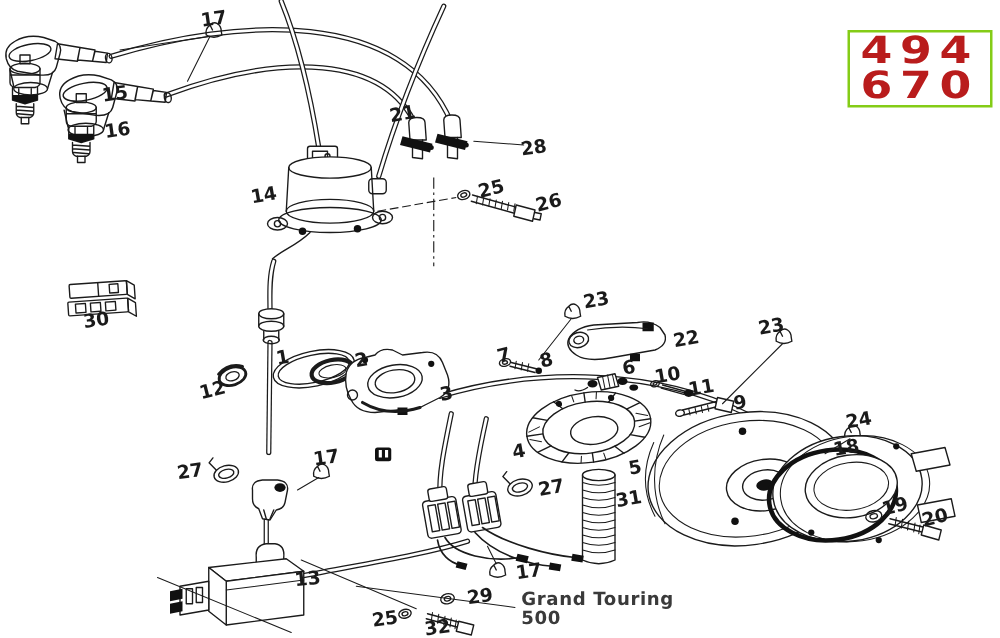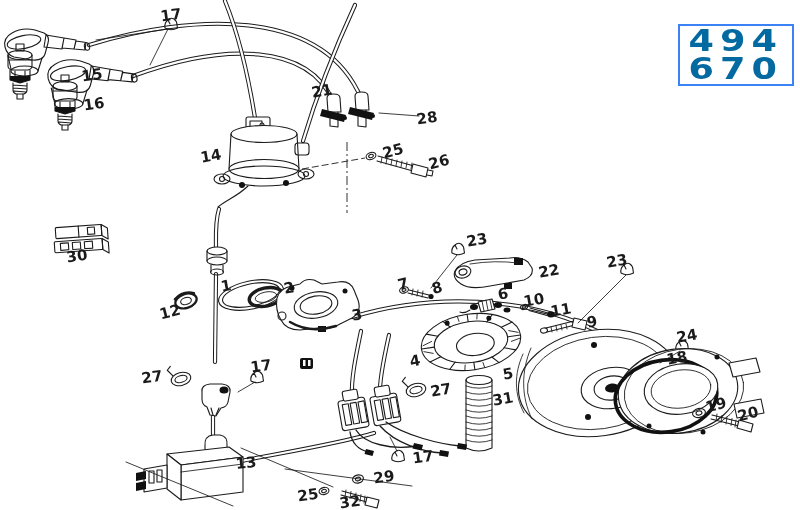--- a/index.html
+++ b/index.html
@@ -9,22 +9,22 @@
   .ln{fill:none;stroke:#1b1b1b;stroke-width:1.1;stroke-linecap:round;stroke-linejoin:round}
   .thin{fill:none;stroke:#1b1b1b;stroke-width:0.85;stroke-linecap:round}
   .thk{fill:none;stroke:#111;stroke-width:3.6}
   .tube{fill:none;stroke:#1b1b1b;stroke-width:4.2;stroke-linecap:round}
   .core{fill:none;stroke:#fff;stroke-width:2.2;stroke-linecap:round}
   .fb{fill:#111;stroke:none}
   .wh{fill:#fff;stroke:#1b1b1b;stroke-width:1.1;stroke-linejoin:round}
   .dash{fill:none;stroke:#1b1b1b;stroke-width:0.9;stroke-dasharray:7 3}
   .ddot{fill:none;stroke:#1b1b1b;stroke-width:0.9;stroke-dasharray:9 3 2 3}
   .callout{position:absolute;font-size:15px;font-weight:bold;color:#1a1a1a;white-space:nowrap}
-  .badge{position:absolute;left:678px;top:24px;width:112px;height:58px;border:2px solid #3b82f6;
-         display:flex;flex-direction:column;align-items:center;justify-content:center;color:#0369a1;background:#fff}
+  .badge{position:absolute;left:678px;top:24px;width:112px;height:58px;border:2px solid #84cc16;
+         display:flex;flex-direction:column;align-items:center;justify-content:center;color:#b91c1c;background:#fff}
   .badge div{font-size:30px;font-weight:bold;line-height:.93;letter-spacing:5px;transform:scaleX(1.22)}
   .model-note{position:absolute;left:417px;top:473px;font-size:14.5px;font-weight:bold;
               color:#3a3a3a;line-height:1.05;letter-spacing:.5px}
 </style>
 </head>
 <body>
 
 <div class="canvas">
 
 <svg width="800" height="510" viewBox="0 0 800 510">
@@ -365,20 +365,24 @@
   <path class="ddot" d="M347,142 L347,213"></path>
   <path class="dash" d="M302,169 L365,158"></path>
 </g>
 </svg>
 
 <div class="badge">
   <div>494</div>
   <div>670</div>
 </div>
 
+<div class="model-note">
+  <div>Grand Touring</div>
+  <div>500</div>
+</div>
 
 <div id="callout-layer">
       <span class="callout" style="left: 171px; top: 15px; transform: translate(-50%, -50%) rotate(-8deg);">17</span>
       <span class="callout" style="left: 92px; top: 75px; transform: translate(-50%, -50%) rotate(-8deg);">15</span>
       <span class="callout" style="left: 94px; top: 104px; transform: translate(-50%, -50%) rotate(-8deg);">16</span>
       <span class="callout" style="left: 322px; top: 91px; transform: translate(-50%, -50%) rotate(-10deg);">21</span>
       <span class="callout" style="left: 427px; top: 118px; transform: translate(-50%, -50%) rotate(-8deg);">28</span>
       <span class="callout" style="left: 393px; top: 151px; transform: translate(-50%, -50%) rotate(-14deg);">25</span>
       <span class="callout" style="left: 439px; top: 162px; transform: translate(-50%, -50%) rotate(-14deg);">26</span>
       <span class="callout" style="left: 211px; top: 156px; transform: translate(-50%, -50%) rotate(-10deg);">14</span>

